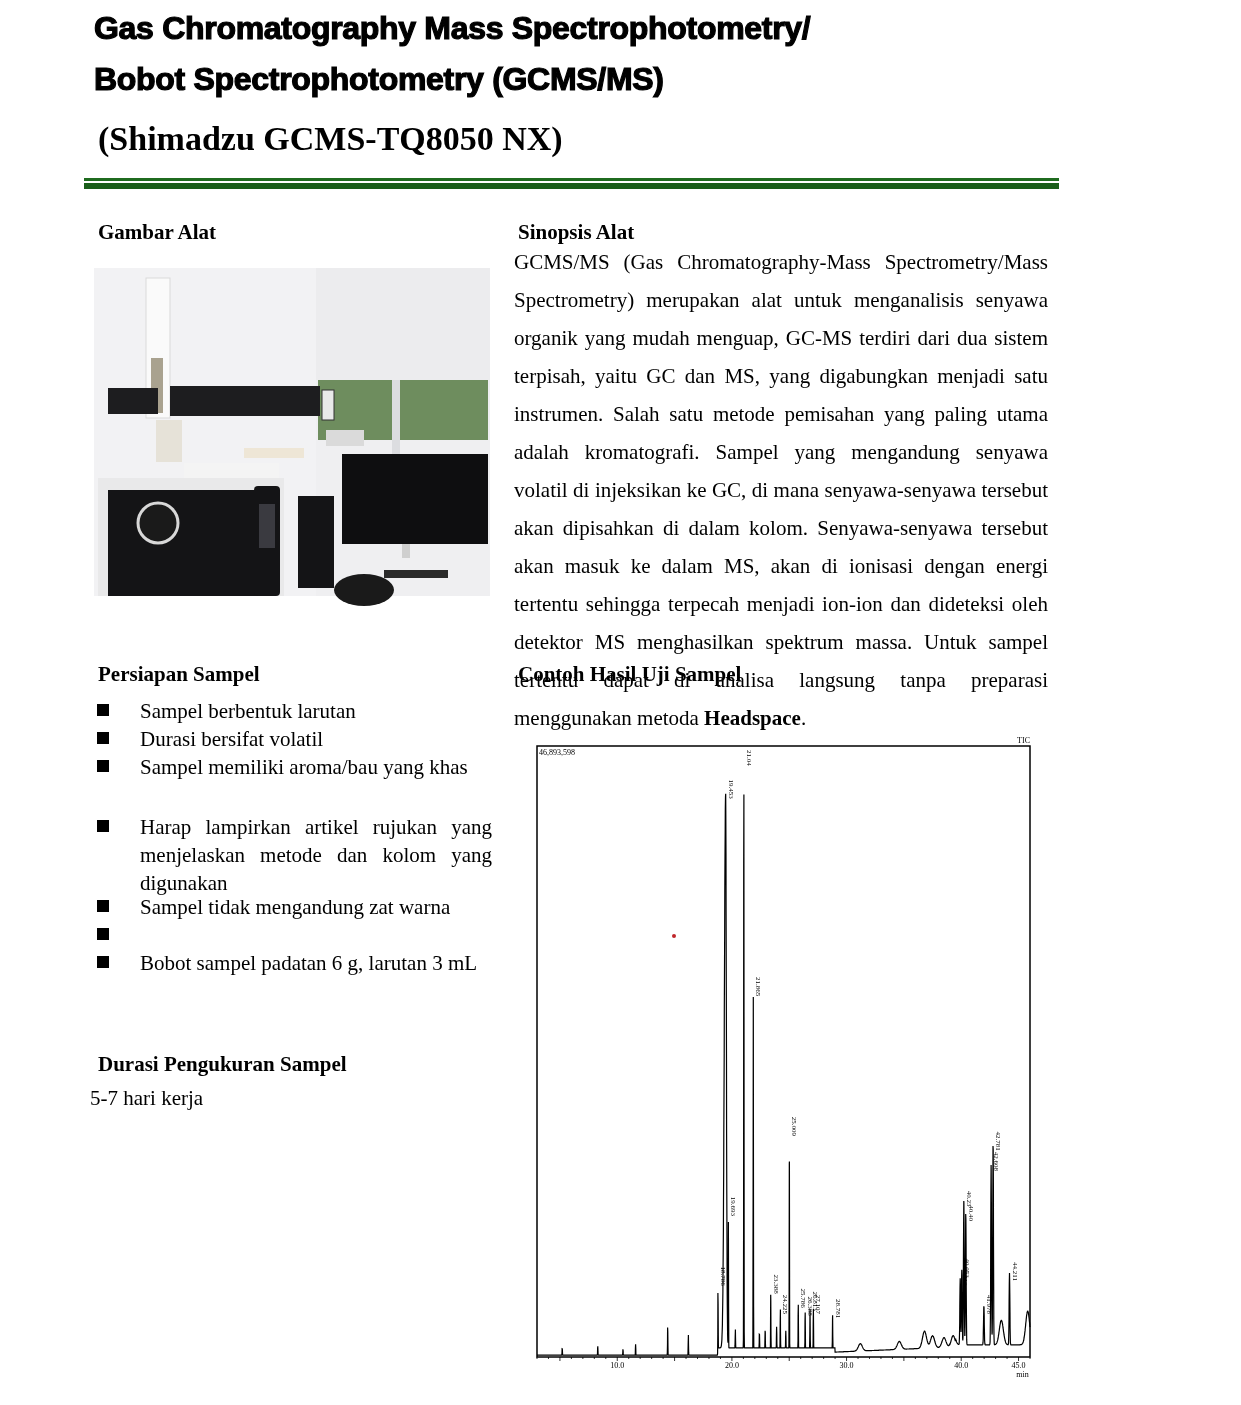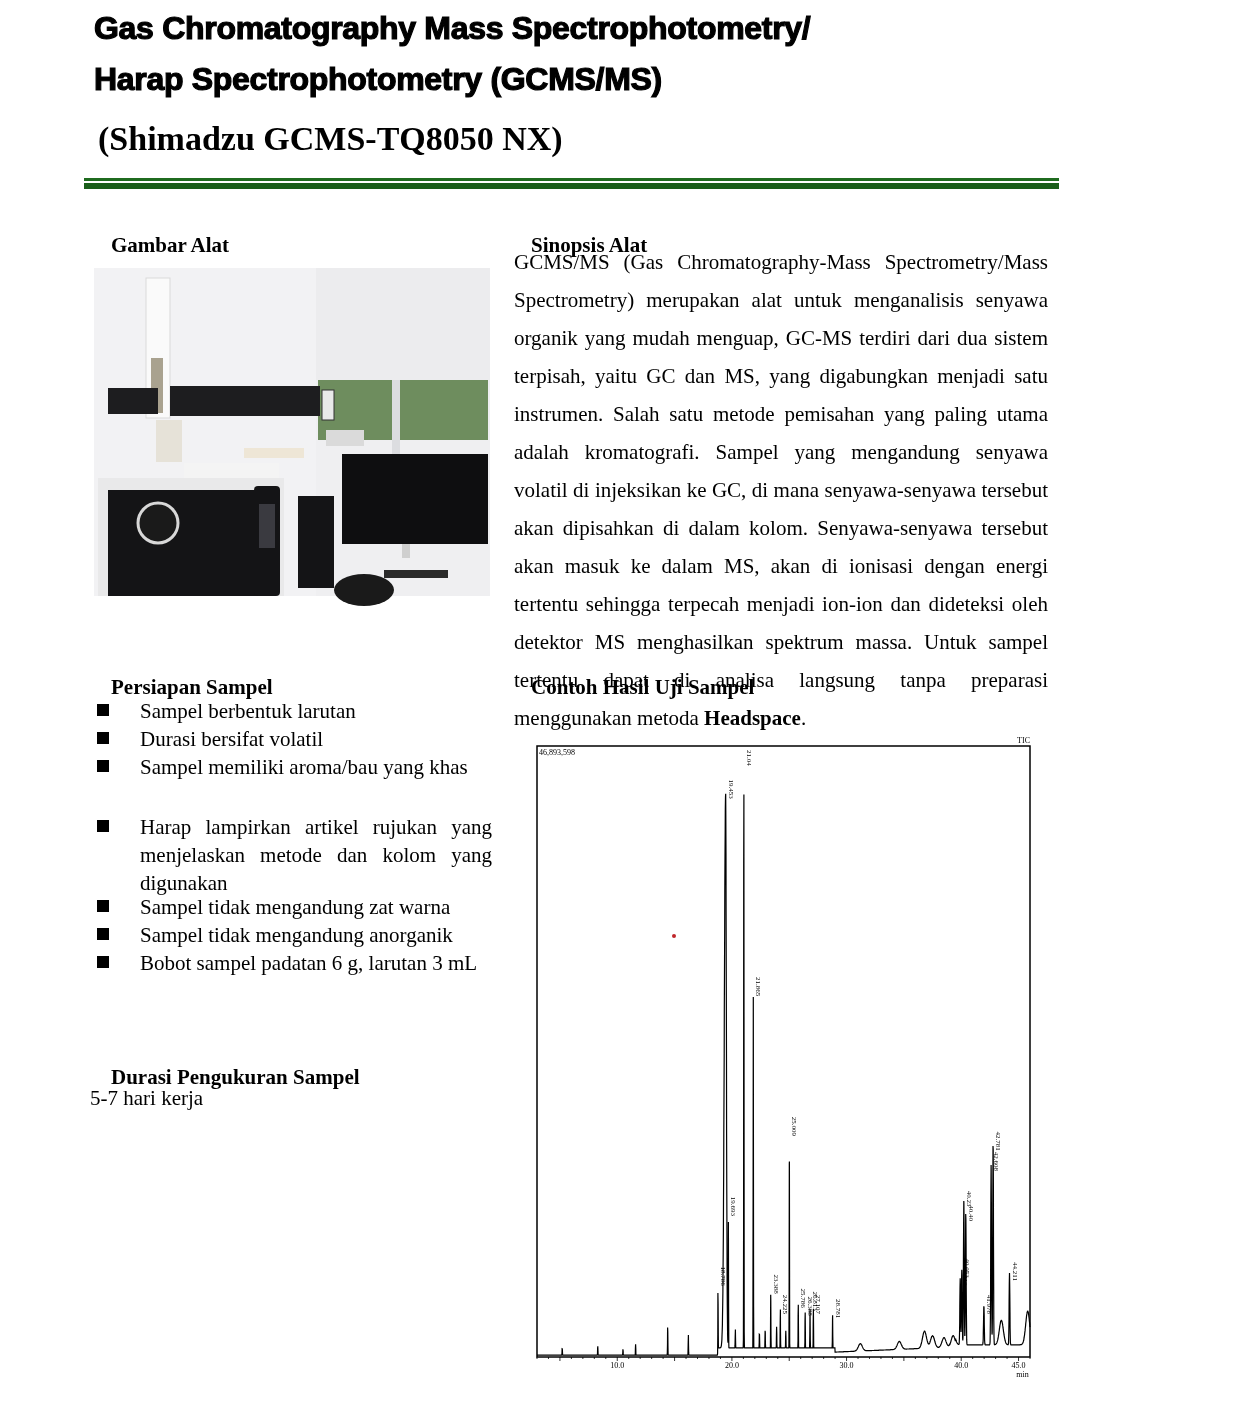--- a/index.html
+++ b/index.html
@@ -6,38 +6,38 @@
   body { width: 1241px; height: 1405px; position: relative; overflow: hidden;
          font-family: "Liberation Serif", serif; color: #000; }
   .title { position: absolute; left: 94px; font-family: "Liberation Sans", sans-serif;
            font-weight: 900; font-size: 32px; letter-spacing: -0.3px; line-height: 40px;
            -webkit-text-stroke: 1.2px #000; margin: 0; }
   #title1 { top: 8px; }
   #title2 { top: 59px; }
   .subtitle { position: absolute; left: 98px; top: 120px; font-size: 34px; font-weight: bold; margin: 0; }
   .rule-thin { position: absolute; left: 84px; width: 975px; top: 178px; height: 3px; background: #1f6b1f; }
   .rule-thick { position: absolute; left: 84px; width: 975px; top: 183px; height: 6px; background: #1a5e1a; }
-  .heading { position: absolute; font-weight: bold; font-size: 21px; margin: 17px; }
+  .heading { position: absolute; font-weight: bold; font-size: 21px; margin: 4px; }
   .photo { position: absolute; left: 94px; top: 268px; width: 396px; height: 338px; background: #f0f0f2; overflow: hidden; }
   .synopsis { position: absolute; left: 514px; top: 243px; width: 534px; font-size: 21px;
               line-height: 38px; text-align: justify; margin: 0; }
   .prep-list { position: absolute; left: 94px; top: 697px; width: 398px; list-style: none; margin: 0; padding: 0; }
   .prep-list li { position: relative; padding-left: 46px; font-size: 21px; line-height: 28px;
                   text-align: justify; text-align-last: left; }
   .prep-list li .bullet { position: absolute; left: 3px; top: 7px; width: 12px; height: 12px; background: #000; }
   .duration { position: absolute; left: 90px; top: 1086px; font-size: 21px; margin: 0; }
   .chart-wrap { position: absolute; left: 0; top: 0; width: 1072px; height: 1405px; pointer-events: none; }
   .chart-wrap svg { position: absolute; left: 0; top: 0; }
   .red-dot { position: absolute; left: 672px; top: 934px; width: 4px; height: 4px; background: #c0262b; border-radius: 50%; }
 </style>
 </head>
 <body>
 
 <h1 class="title" id="title1">Gas Chromatography Mass Spectrophotometry/</h1>
-<h1 class="title" id="title2">Harap Spectrophotometry (GCMS/MS)</h1>
+<h1 class="title" id="title2">Bobot Spectrophotometry (GCMS/MS)</h1>
 <h2 class="subtitle">(Shimadzu GCMS-TQ8050 NX)</h2>
 <div class="rule-thin"></div>
 <div class="rule-thick"></div>
 
 <h3 class="heading" style="left:94px; top:216px;">Gambar Alat</h3>
 
 <div class="photo">
   <svg width="396" height="338" viewBox="0 0 396 338">
     <rect x="0" y="0" width="396" height="338" fill="#efeff1"></rect>
     <rect x="0" y="0" width="222" height="338" fill="#f2f2f4"></rect>
@@ -70,21 +70,21 @@
 <h3 class="heading" style="left:514px; top:216px;">Sinopsis Alat</h3>
 <p class="synopsis"><span>GCMS/MS (Gas Chromatography-Mass Spectrometry/Mass Spectrometry) merupakan alat untuk menganalisis senyawa organik yang mudah menguap, GC-MS terdiri dari dua sistem terpisah, yaitu GC dan MS, yang digabungkan menjadi satu instrumen. Salah satu metode pemisahan yang paling utama adalah kromatografi. Sampel yang mengandung senyawa volatil di injeksikan ke GC, di mana senyawa-senyawa tersebut akan dipisahkan di dalam kolom. Senyawa-senyawa tersebut akan masuk ke dalam MS, akan di ionisasi dengan energi tertentu sehingga terpecah menjadi ion-ion dan dideteksi oleh detektor MS menghasilkan spektrum massa. Untuk sampel tertentu dapat di analisa langsung tanpa preparasi menggunakan metoda </span><b>Headspace</b><span>.</span></p>
 
 <h3 class="heading" style="left:94px; top:658px;">Persiapan Sampel</h3>
 <ul class="prep-list">
   <li style="position: absolute; top: 0px; width: 398px; box-sizing: border-box;"><span class="bullet"></span><span>Sampel berbentuk larutan</span></li>
   <li style="position: absolute; top: 28px; width: 398px; box-sizing: border-box;"><span class="bullet"></span><span>Durasi bersifat volatil</span></li>
   <li style="text-align: justify; position: absolute; top: 56px; width: 398px; box-sizing: border-box;"><span class="bullet"></span><span>Sampel memiliki aroma/bau yang khas</span></li>
   <li style="position: absolute; top: 116px; width: 398px; box-sizing: border-box;"><span class="bullet"></span><span>Harap lampirkan artikel rujukan yang menjelaskan metode dan kolom yang digunakan</span></li>
   <li style="position: absolute; top: 196px; width: 398px; box-sizing: border-box;"><span class="bullet"></span><span>Sampel tidak mengandung zat warna</span></li>
-  <li style="position: absolute; top: 224px; width: 398px; box-sizing: border-box;"><span class="bullet"></span><span>Sampel tidak mengandung anorganik</span></li>
+  <li style="position: absolute; top: 224px; width: 398px; box-sizing: border-box;"><span class="bullet"></span></li>
   <li style="text-align: justify; position: absolute; top: 252px; width: 398px; box-sizing: border-box;"><span class="bullet"></span><span>Bobot sampel padatan 6 g, larutan 3 mL</span></li>
 </ul>
 
 <h3 class="heading" style="left:94px; top:1048px;">Durasi Pengukuran Sampel</h3>
 <p class="duration">5-7 hari kerja</p>
 
 <h3 class="heading" style="left:514px; top:658px;">Contoh Hasil Uji Sampel</h3>
 
 <div class="chart-wrap">
   <svg id="chrom" width="1241" height="1405">

